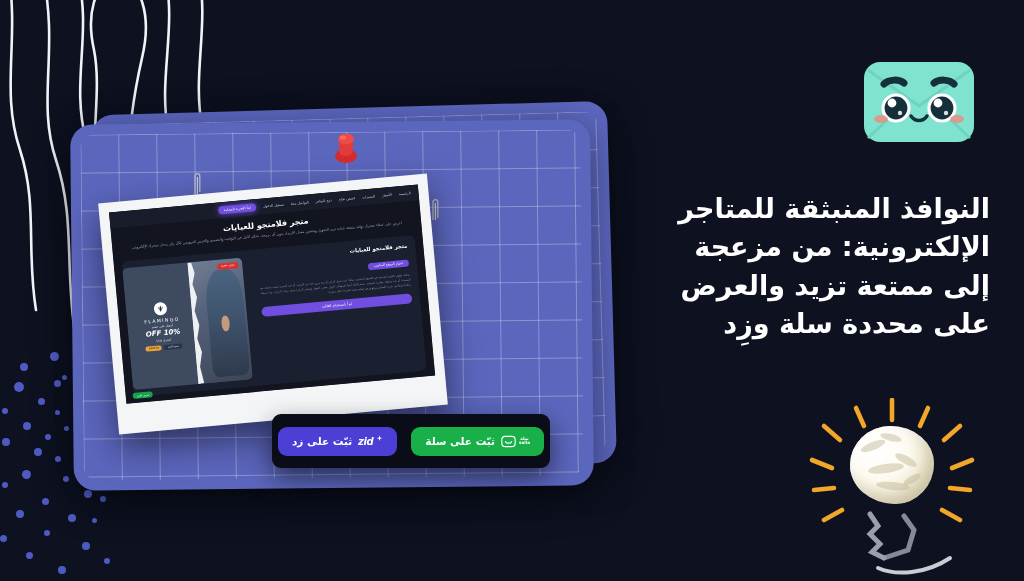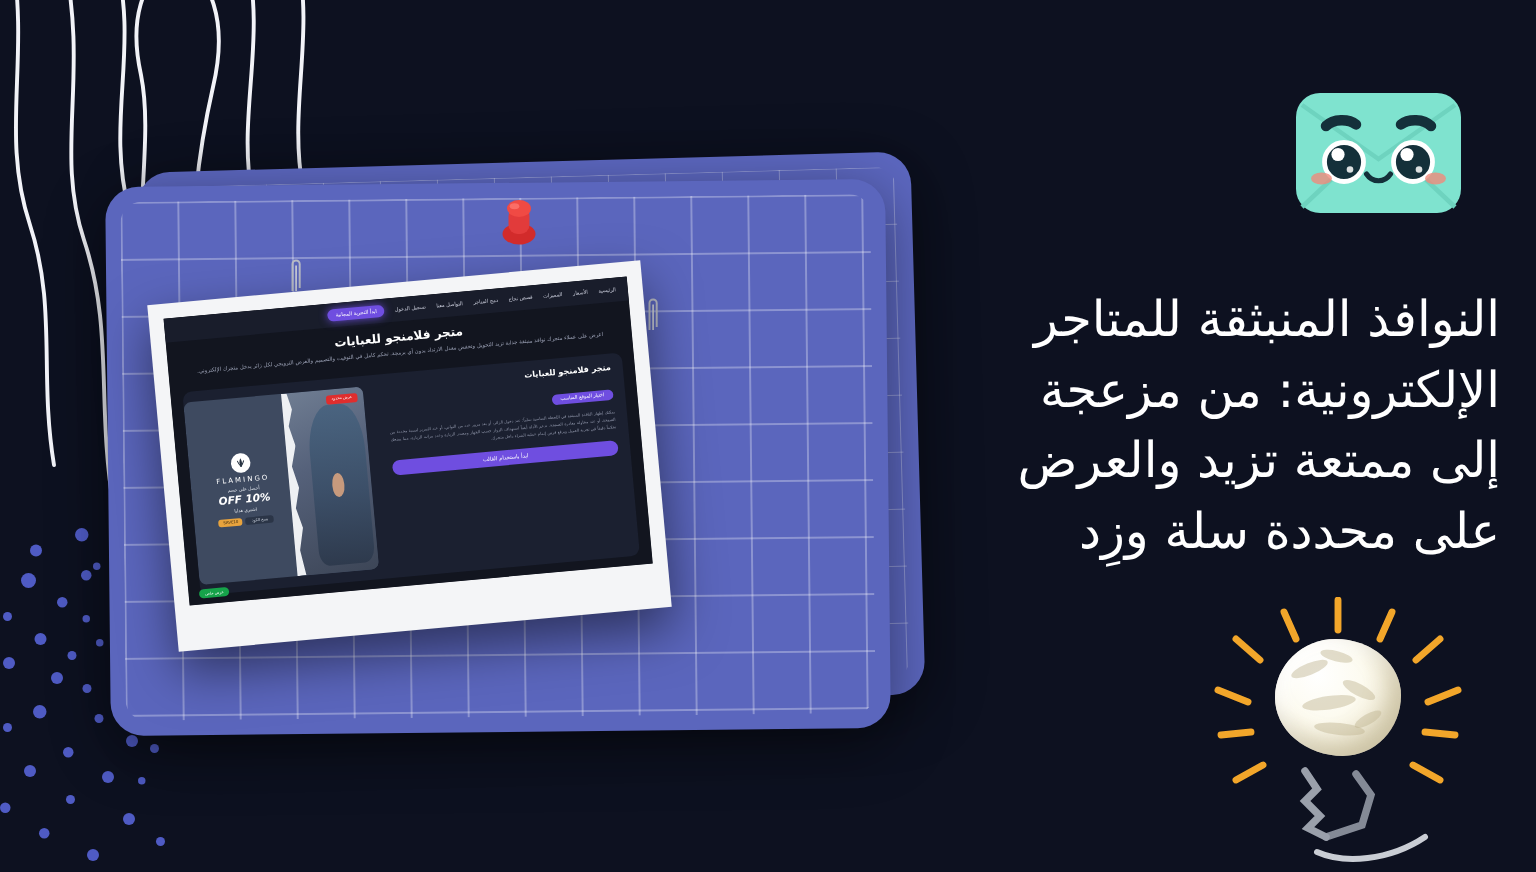--- a/index.html
+++ b/index.html
@@ -151,23 +151,23 @@
     font-size:10.5px;font-weight:bold;direction:rtl;white-space:nowrap;
   }
   #install-zid-button{background:#4b3fd6;}
   #install-salla-button{background:#19b04a;}
   .brandmark{display:flex;align-items:center;gap:3px;}
   .zid-word{font-size:10px;font-weight:bold;font-style:italic;letter-spacing:-.4px;}
   .salla-word{font-size:4.2px;line-height:1.05;text-align:center;}
 
   
   .headline{
-    position:absolute;right:24px;top:190px;width:430px;
+    position:absolute;right:34px;top:190px;width:430px;
     color:#ffffff;direction:rtl;text-align:right;
-    font-size:33px;line-height:1.42;font-weight:normal;
+    font-size:27px;line-height:1.42;font-weight:bold;
   }
 
   
   .mascot{position:absolute;left:858px;top:56px;width:122px;height:92px;}
 
   
   .bulb{position:absolute;left:800px;top:398px;width:185px;height:183px;}
   .paperball{
     position:absolute;left:50px;top:28px;width:84px;height:78px;
     border-radius:48% 52% 46% 54%/50% 48% 52% 50%;
@@ -300,20 +300,45 @@
     </div>
   </div>
 
   <svg class="pin" viewBox="0 0 32 38">
     <ellipse cx="16" cy="30" rx="11" ry="7" fill="#d22b2b"></ellipse>
     <rect x="9" y="12" width="14" height="18" rx="6" fill="#e23b3b"></rect>
     <ellipse cx="16" cy="13" rx="8" ry="5.6" fill="#f04a44"></ellipse>
     <ellipse cx="13" cy="11.5" rx="3.2" ry="2" fill="#ff7a72" opacity=".75"></ellipse>
   </svg>
 
+  <div class="btnbar">
+    <div class="pill" id="install-zid-button">
+      <span>ثبّت على زد</span>
+      <span class="brandmark">
+        <svg viewBox="0 0 10 10" width="7" height="7" style="margin-bottom:6px;">
+          <path d="M5 0.6 L5.9 3.6 L8.9 4.5 L5.9 5.4 L5 8.4 L4.1 5.4 L1.1 4.5 L4.1 3.6 Z" fill="#ffffff"></path>
+        </svg>
+        <span class="zid-word">zid</span>
+      </span>
+    </div>
+
+    <div class="pill" id="install-salla-button">
+      <span>ثبّت على سلة</span>
+      <span class="brandmark">
+        <span class="salla-word">
+          <span>سلة</span><br>
+          <span>salla</span>
+        </span>
+        <svg viewBox="0 0 22 18" width="15" height="13">
+          <rect x="1.2" y="1.4" width="19.6" height="15.2" rx="5" fill="none" stroke="#ffffff" stroke-width="1.7"></rect>
+          <path d="M6.6 9.2 C 8 12.2, 14 12.2, 15.4 9.2" stroke="#ffffff" stroke-width="1.7" fill="none" stroke-linecap="round"></path>
+        </svg>
+      </span>
+    </div>
+  </div>
 
   <div class="headline">
     <div>النوافذ المنبثقة للمتاجر</div>
     <div>الإلكترونية: من مزعجة</div>
     <div>إلى ممتعة تزيد والعرض</div>
     <div>على محددة سلة وزِد</div>
   </div>
 
   <svg class="mascot" viewBox="0 0 122 92">
     <rect x="6" y="6" width="110" height="80" rx="16" fill="#7fe3cf"></rect>

